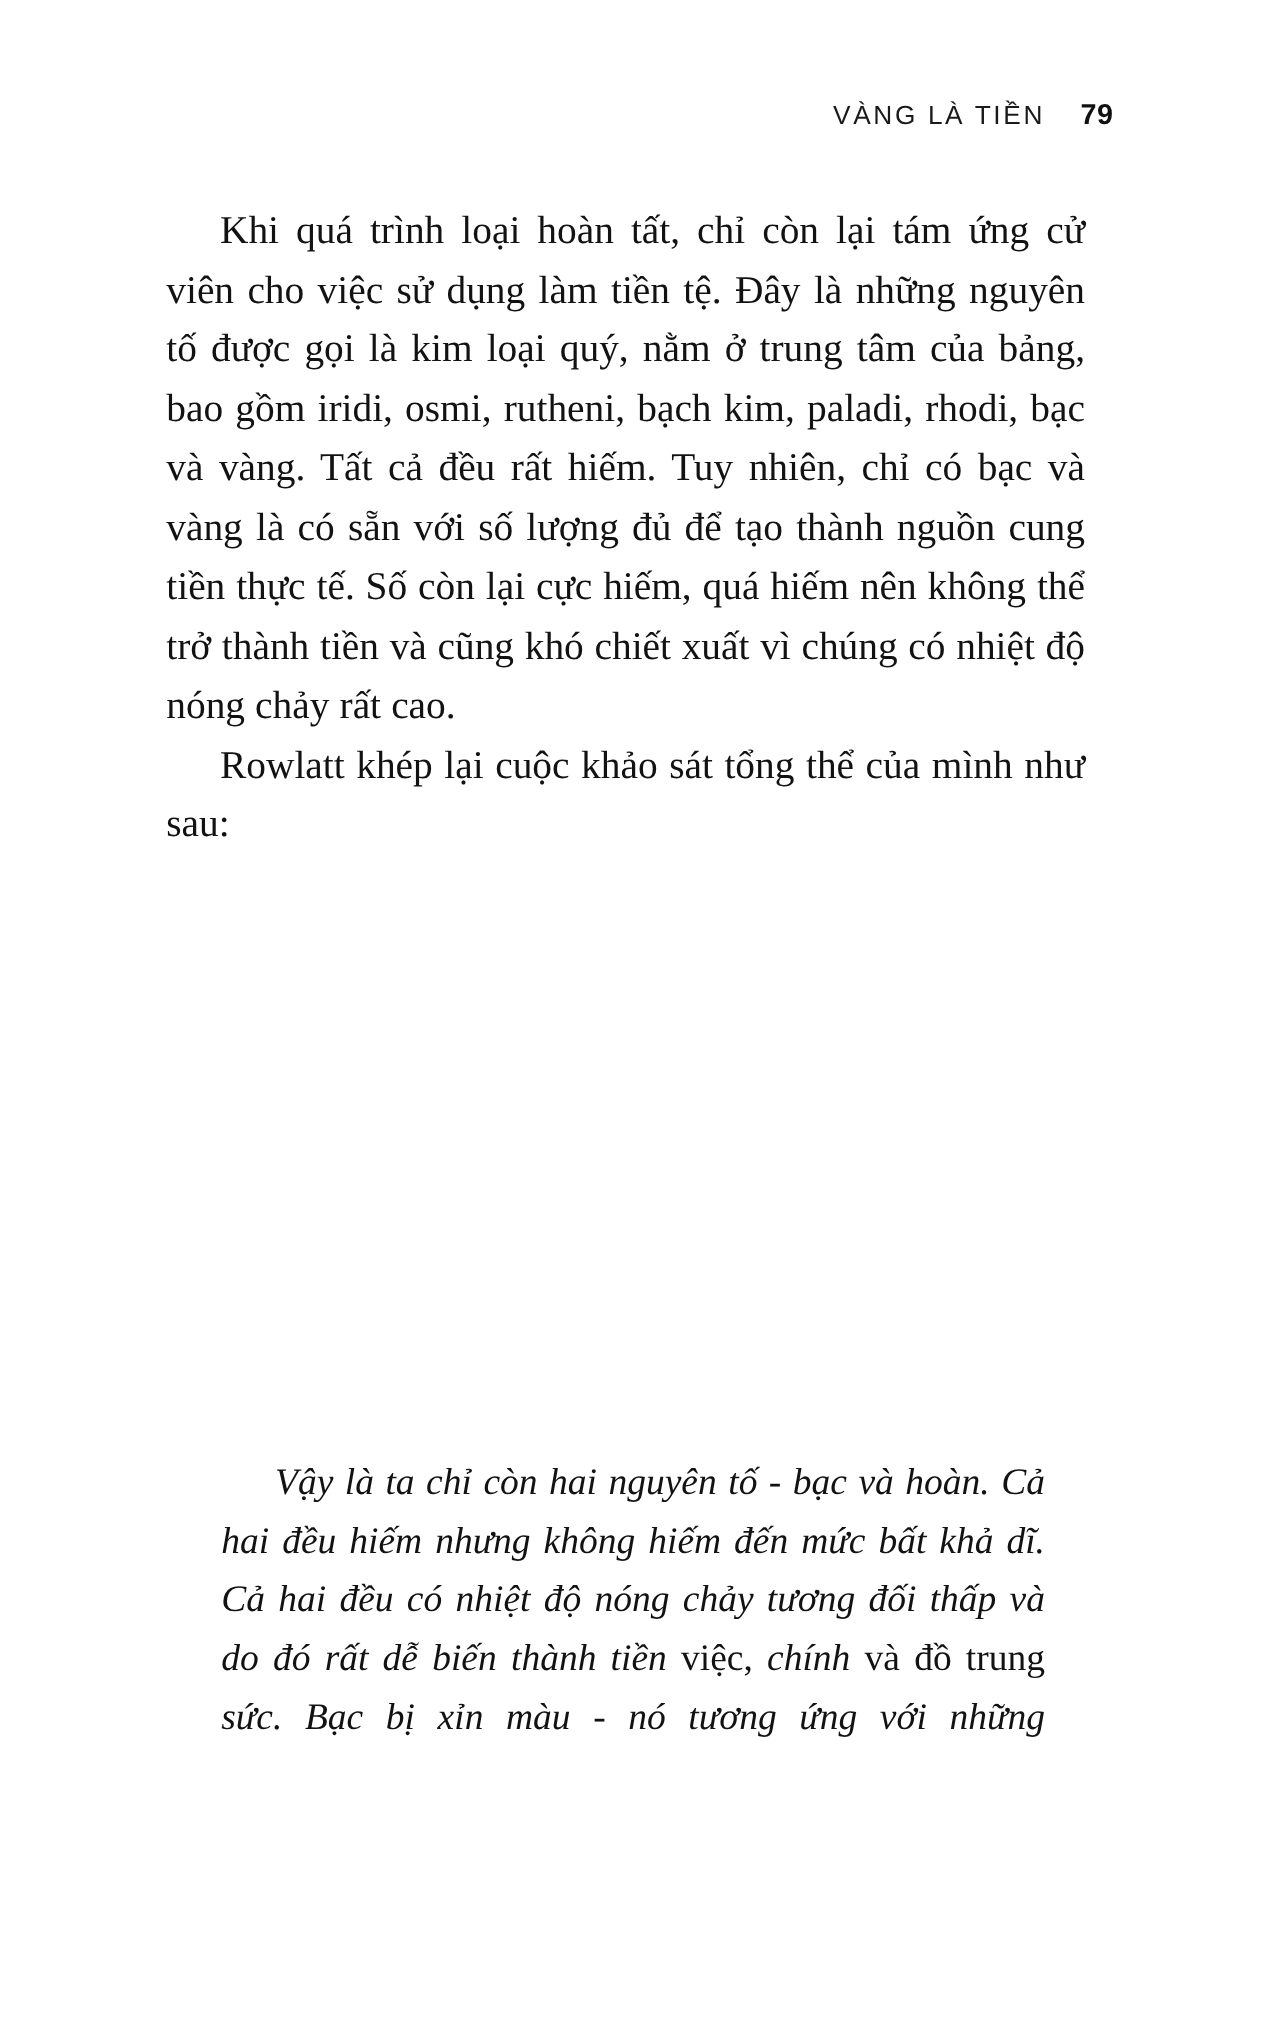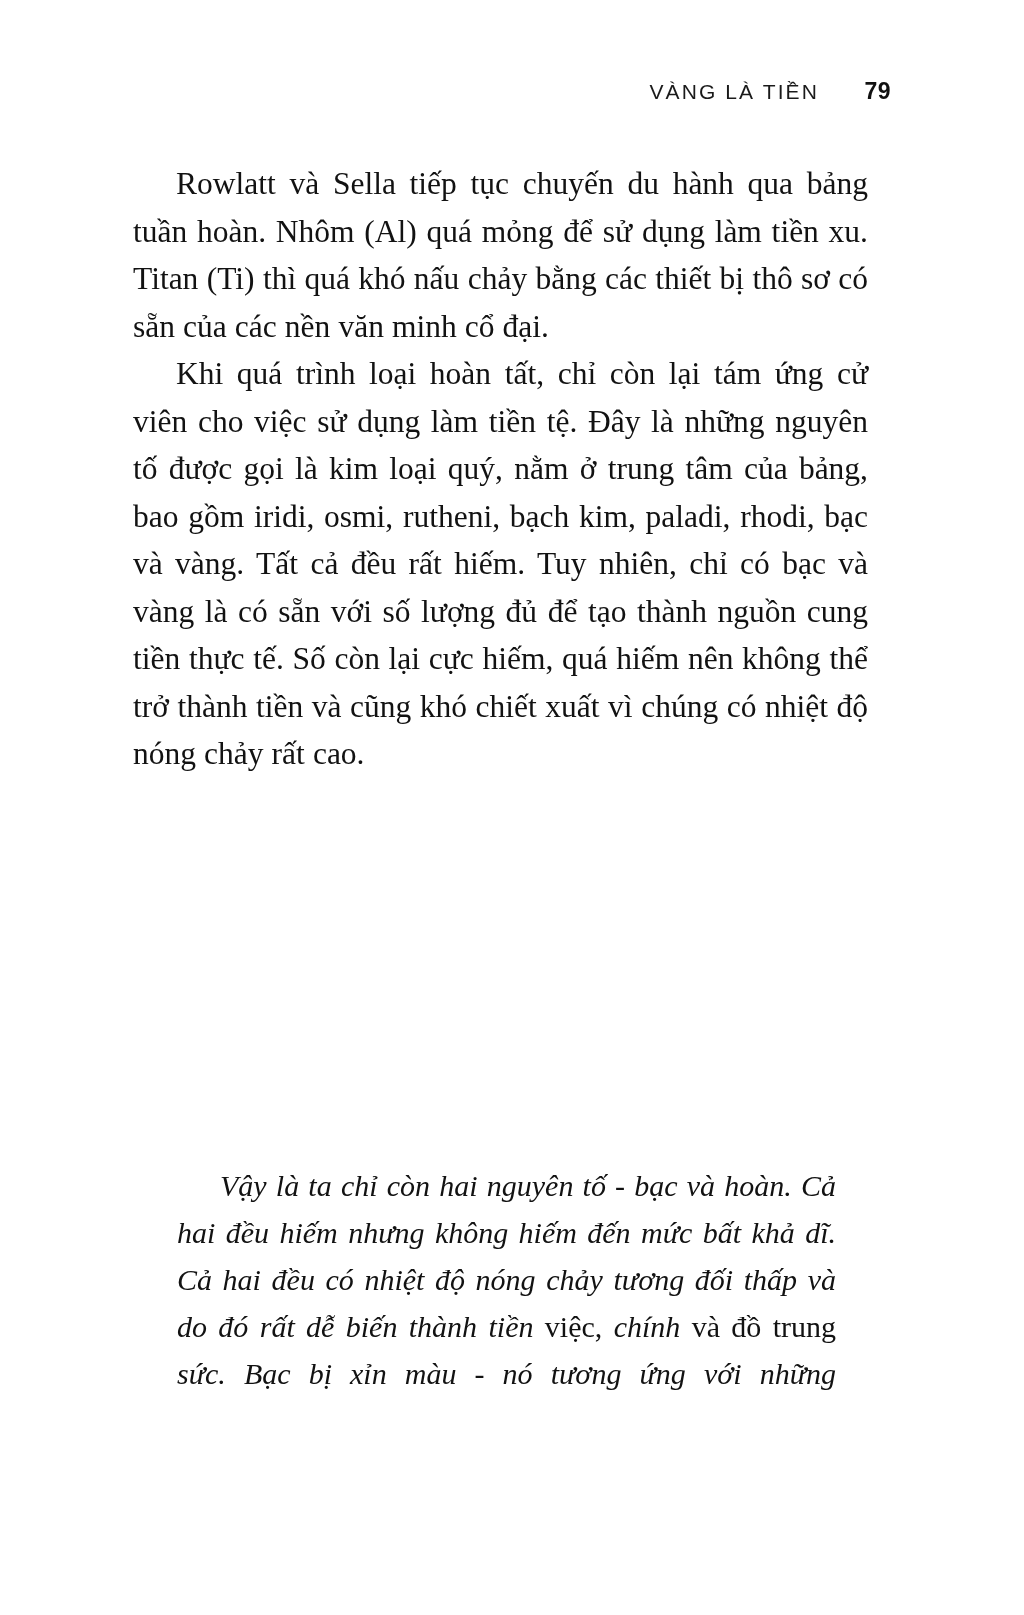--- a/index.html
+++ b/index.html
@@ -21,21 +21,21 @@
   
   .running-head {
     position: absolute;
     top: 78px;
     left: 133px;
     right: 133px;
     height: 34px;
     display: flex;
     align-items: baseline;
     justify-content: flex-end;
-    gap: 38px;
+    gap: 21px;
   }
 
   .running-head-title {
     font-family: "Liberation Sans", sans-serif;
     font-size: 21px;
     letter-spacing: 2.1px;
     color: #1a1a1a;
     font-weight: 400;
     white-space: nowrap;
   }
@@ -114,21 +114,21 @@
 <body>
 
 <div class="page">
 
   <div class="running-head">
     <span class="running-head-title">VÀNG LÀ TIỀN</span>
     <span class="running-head-folio">79</span>
   </div>
 
   <div class="textblock">
-    <p class="body-para indent">Rowlatt và Sella tiếp tục chuyến du hành qua bảng tuần hoàn. Nhôm (Al) quá mỏng để sử dụng làm tiền xu. Titan (Ti) thì quá khó nấu chảy bằng các thiết bị thô sơ có sẵn của các nền văn minh cổ đại.</p>
     <p class="body-para indent">Khi quá trình loại hoàn tất, chỉ còn lại tám ứng cử viên cho việc sử dụng làm tiền tệ. Đây là những nguyên tố được gọi là kim loại quý, nằm ở trung tâm của bảng, bao gồm iridi, osmi, rutheni, bạch kim, paladi, rhodi, bạc và vàng. Tất cả đều rất hiếm. Tuy nhiên, chỉ có bạc và vàng là có sẵn với số lượng đủ để tạo thành nguồn cung tiền thực tế. Số còn lại cực hiếm, quá hiếm nên không thể trở thành tiền và cũng khó chiết xuất vì chúng có nhiệt độ nóng chảy rất cao.</p>
+    <p class="body-para indent">Rowlatt khép lại cuộc khảo sát tổng thể của mình như sau:</p>
   </div>
 
   <blockquote class="blockquote">
     <p><span>Vậy là ta chỉ còn hai nguyên tố - bạc và hoàn. Cả hai đều hiếm nhưng không hiếm đến mức bất khả dĩ. Cả hai đều có nhiệt độ nóng chảy tương đối thấp và do đó rất dễ biến thành tiền </span><span class="roman">việc, </span><span>chính </span><span class="roman">và đồ trung </span><span>sức. Bạc bị xỉn màu - nó tương ứng với những</span></p>
   </blockquote>
 
 </div>
 
 </body></html>

